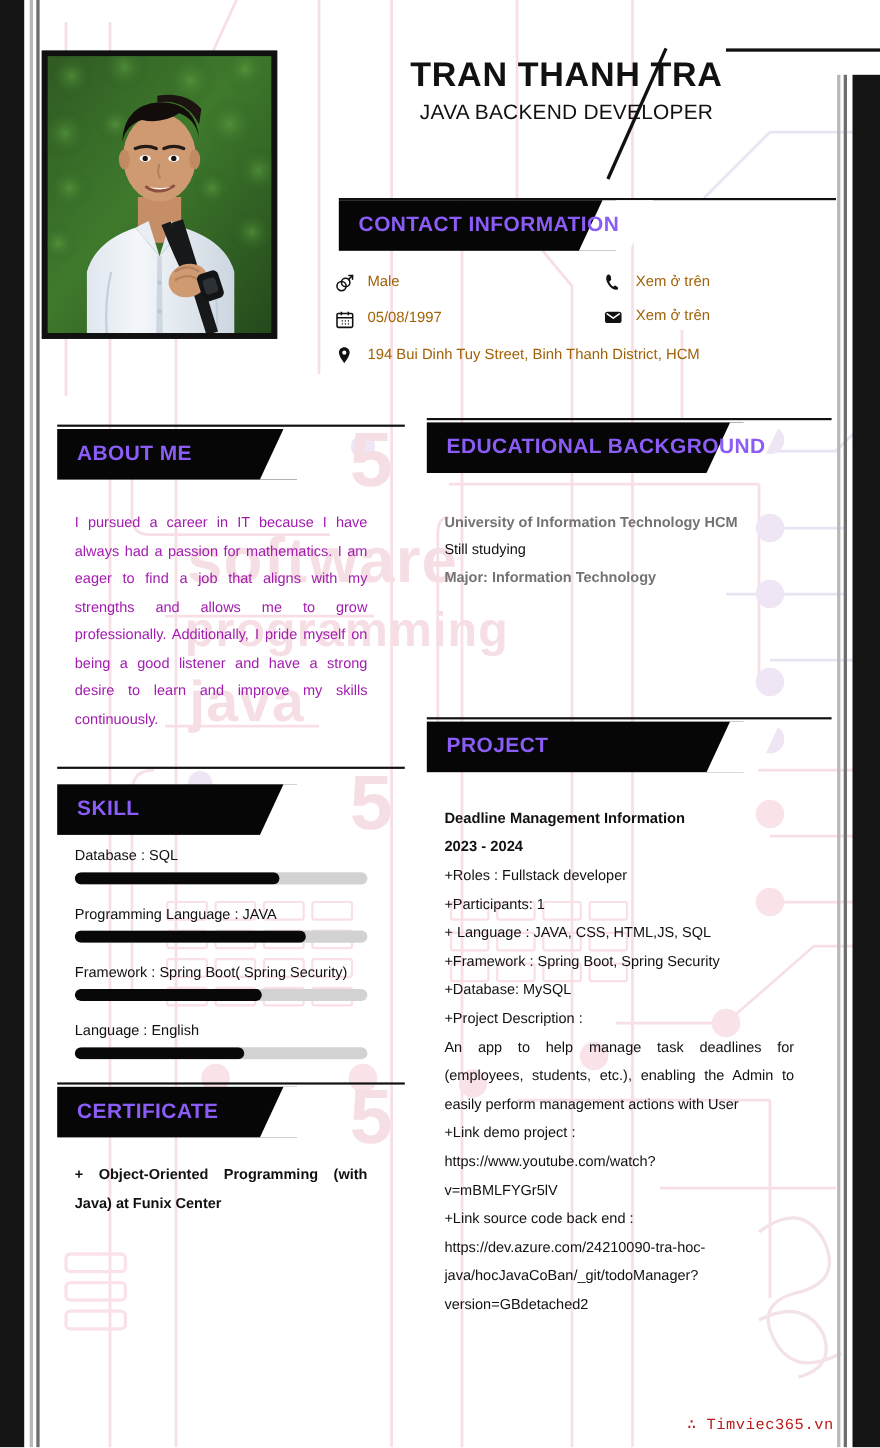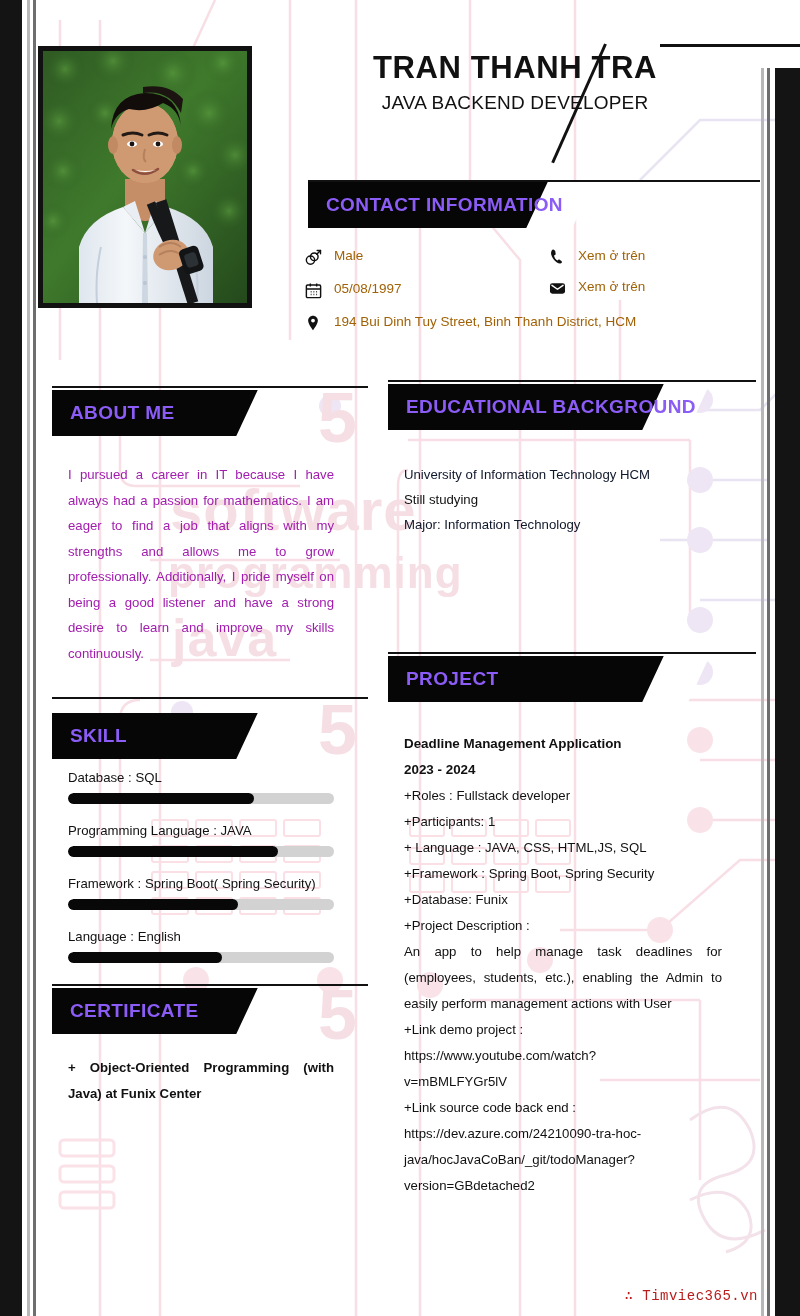--- a/index.html
+++ b/index.html
@@ -72,21 +72,21 @@
   .c-row { display: flex; font-size: 13.5px; color: #a16207; }
   .c-ico { width: 26px; display: flex; justify-content: center; align-items: center; flex: 0 0 26px; }
   .c-txt { padding-left: 8px; white-space: nowrap; }
 
   
   .about-text {
     position: absolute; left: 68px; top: 462px; width: 266px;
     font-size: 13.2px; line-height: 25.5px; color: #a21caf; text-align: justify;
   }
   .edu-block { position: absolute; left: 404px; top: 462px; width: 300px; z-index: 3; }
-  .edu-strong { font-size: 13.2px; font-weight: 400; color: #0f172a; line-height: 25px; }
+  .edu-strong { font-size: 13.2px; font-weight: 700; color: #737373; line-height: 25px; }
   .edu-plain  { font-size: 13.2px; font-weight: 400; color: #111; line-height: 25px; }
   .edu-gap { height: 10px; }
 
   
   .skills { position: absolute; left: 68px; top: 770px; width: 266px; z-index: 3; }
   .sk-label { font-size: 13.2px; color: #111; margin-bottom: 8px; white-space: nowrap; }
   .sk-track {
     width: 266px; height: 11px; background: #d2d2d2; border-radius: 6px; overflow: hidden; margin-bottom: 19px;
   }
   .sk-fill { height: 100%; background: #080808; border-radius: 6px; }
@@ -442,27 +442,27 @@
   <div class="cert-text">+  Object-Oriented Programming (with Java) at Funix Center</div>
 
   <div class="sec" style="left:388px; top:652px; width:288px;">
     <div class="sec-top-rule" style="width:368px;"></div>
     <div class="sec-bar" style="margin-top:4px;">
       <span class="sec-bar-title">PROJECT</span>
       <span class="sec-bar-notch"></span>
     </div>
   </div>
   <div class="proj">
-    <div class="pj-strong">Deadline Management Application</div>
+    <div class="pj-strong">Deadline Management Information</div>
     <div class="pj-strong">2023 - 2024</div>
     <div class="pj-line">+Roles : Fullstack developer</div>
     <div class="pj-line">+Participants:  1</div>
     <div class="pj-line">+ Language : JAVA, CSS, HTML,JS, SQL</div>
     <div class="pj-line">+Framework : Spring Boot, Spring Security</div>
-    <div class="pj-line">+Database: Funix</div>
+    <div class="pj-line">+Database: MySQL</div>
     <div class="pj-line">+Project Description :</div>
     <div class="pj-desc">An app to help manage task deadlines for (employees, students, etc.), enabling the Admin to easily perform management actions with User</div>
     <div class="pj-line">+Link demo project :</div>
     <div class="pj-line">https://www.youtube.com/watch?</div>
     <div class="pj-line">v=mBMLFYGr5lV</div>
     <div class="pj-line">+Link source code back end :</div>
     <div class="pj-line">https://dev.azure.com/24210090-tra-hoc-</div>
     <div class="pj-line">java/hocJavaCoBan/_git/todoManager?</div>
     <div class="pj-line">version=GBdetached2</div>
   </div>

